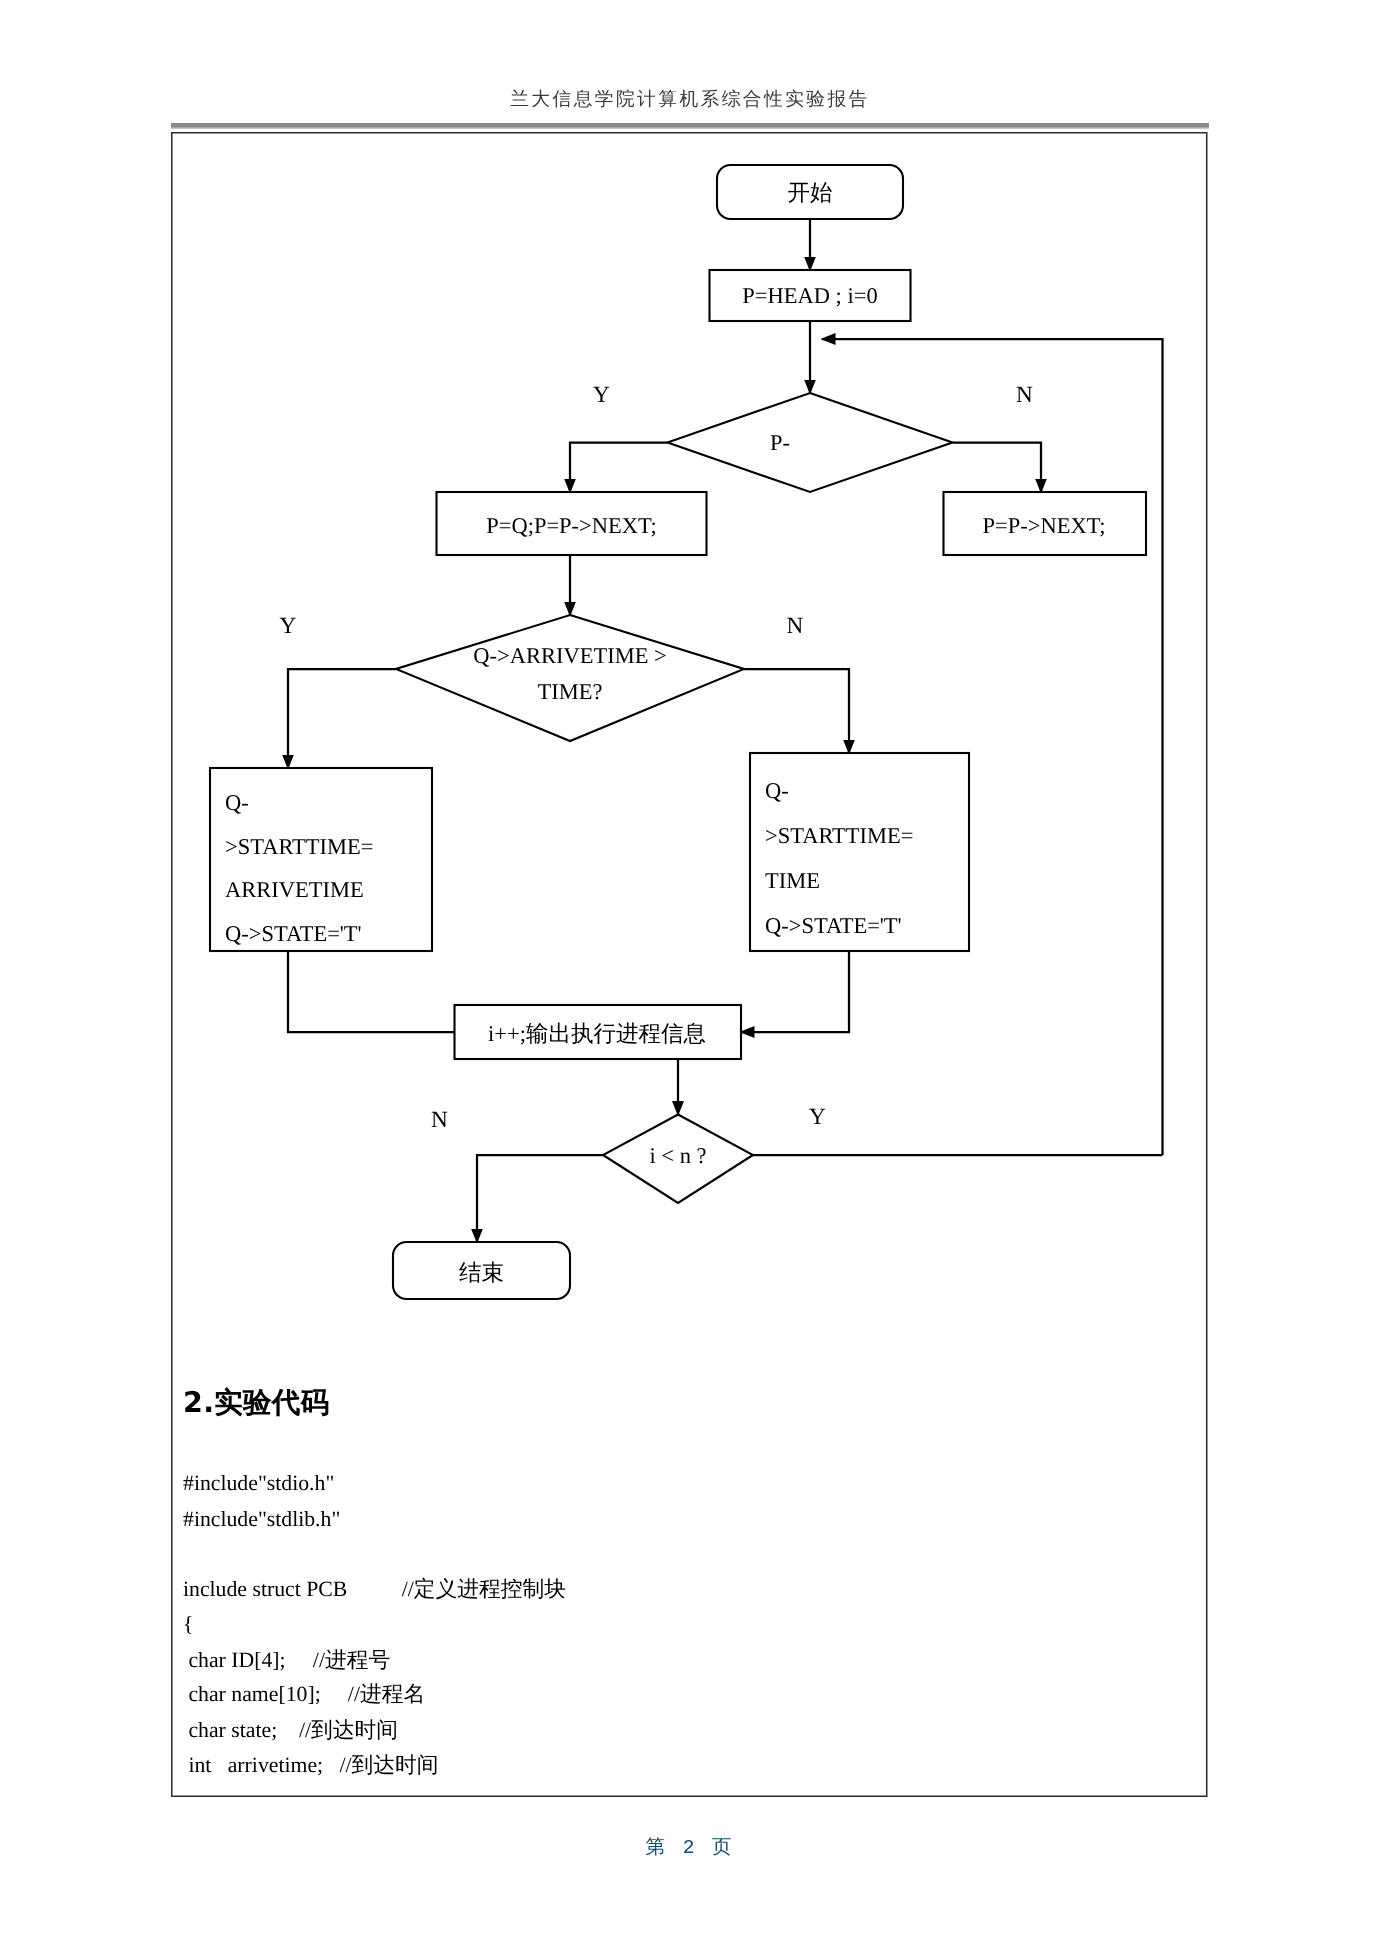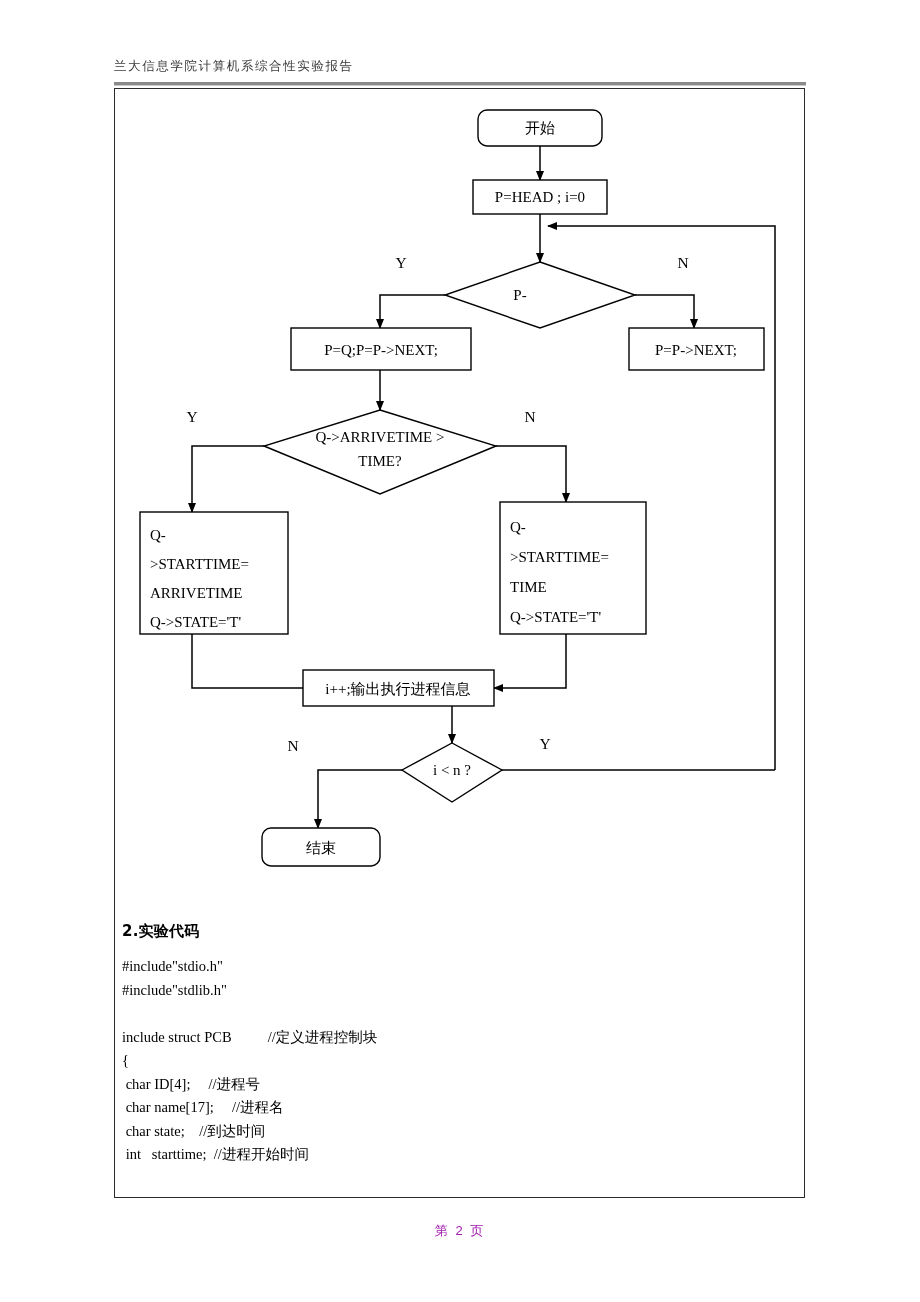--- a/index.html
+++ b/index.html
@@ -20,20 +20,21 @@
     left: 0; top: 0;
     width: 920px;
     height: 1302px;
   }
   
   .header {
     position: absolute;
     left: 114px;
     top: 58px;
     width: 692px;
+    text-align: center;
     font-size: 12.5px;
     letter-spacing: 1.6px;
     font-family: Liberation Sans, sans-serif;
     color: #3a3a3a;
   }
   .header-rule {
     position: absolute;
     left: 114px;
     top: 82px;
     width: 692px;
@@ -71,43 +72,43 @@
   .lbl-yn { font-size: 15.5px; }
   
   .code-section {
     position: absolute;
     left: 122px;
     top: 922px;
     width: 600px;
   }
   .code-head {
     font-weight: bold;
-    font-size: 15px;
+    font-size: 19px;
     font-family: "DejaVu Sans", "Liberation Sans", sans-serif;
-    margin: 0 0 14px 0;
+    margin: 0 0 30px 0;
     letter-spacing: 0.2px;
   }
   .code-line {
     font-size: 14.5px;
     line-height: 23.5px;
     white-space: pre;
     font-family: "Liberation Serif", "DejaVu Serif", serif;
   }
   .code-line.blank { height: 23.5px; }
   
   .footer {
     position: absolute;
     left: 114px;
     top: 1222px;
     width: 692px;
     text-align: center;
     font-size: 13px;
-    font-family: Liberation Sans, sans-serif;
+    font-family: Liberation Mono, monospace;
     letter-spacing: 2px;
-    color: #a21caf;
+    color: #0c4a6e;
   }
 </style>
 </head>
 <body>
 
 <div class="page">
 
   <div class="header">兰大信息学院计算机系综合性实验报告</div>
   <div class="header-rule"></div>
 
@@ -196,20 +197,20 @@
   </div>
 
   <div class="code-section">
     <div class="code-head">2.实验代码</div>
     <div class="code-line">#include"stdio.h"</div>
     <div class="code-line">#include"stdlib.h"</div>
     <div class="code-line blank"></div>
     <div class="code-line">include struct PCB          //定义进程控制块</div>
     <div class="code-line">{</div>
     <div class="code-line"> char ID[4];     //进程号</div>
-    <div class="code-line"> char name[17];     //进程名</div>
+    <div class="code-line"> char name[10];     //进程名</div>
     <div class="code-line"> char state;    //到达时间</div>
-    <div class="code-line"> int   starttime;  //进程开始时间</div>
+    <div class="code-line"> int   arrivetime;   //到达时间</div>
   </div>
 
   <div class="footer">第 2 页</div>
 
 </div>
 
 </body></html>

